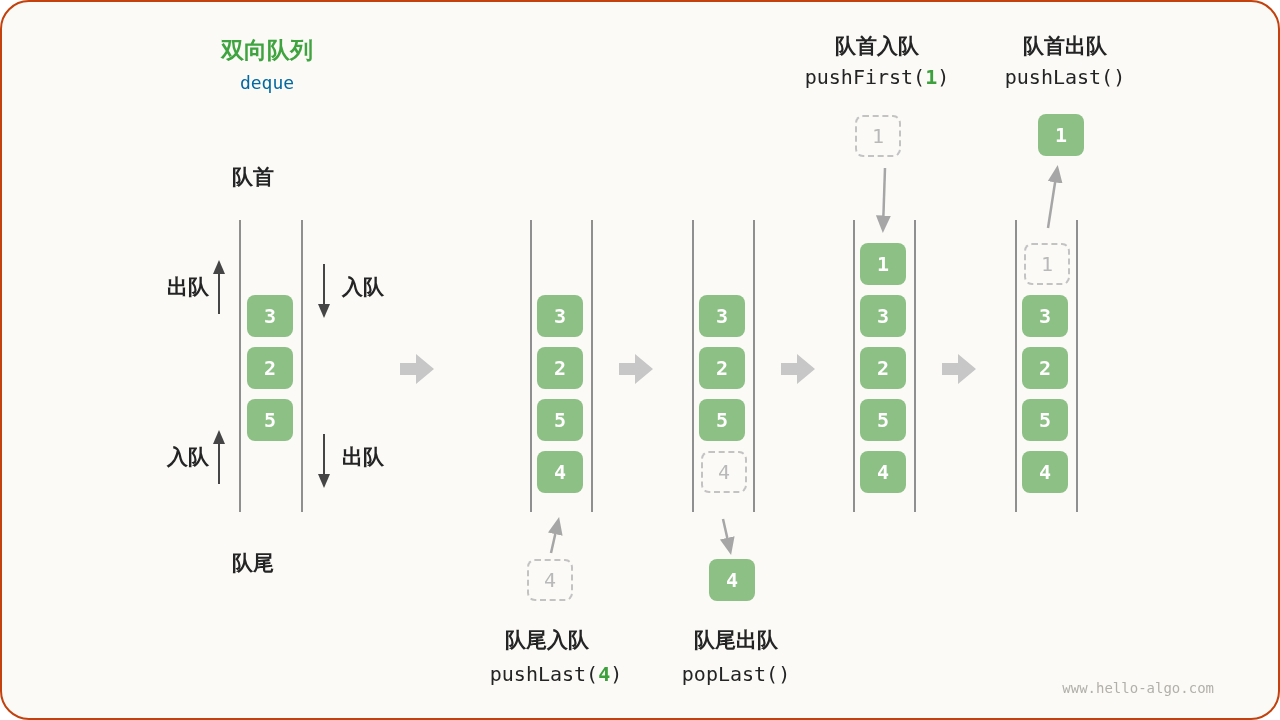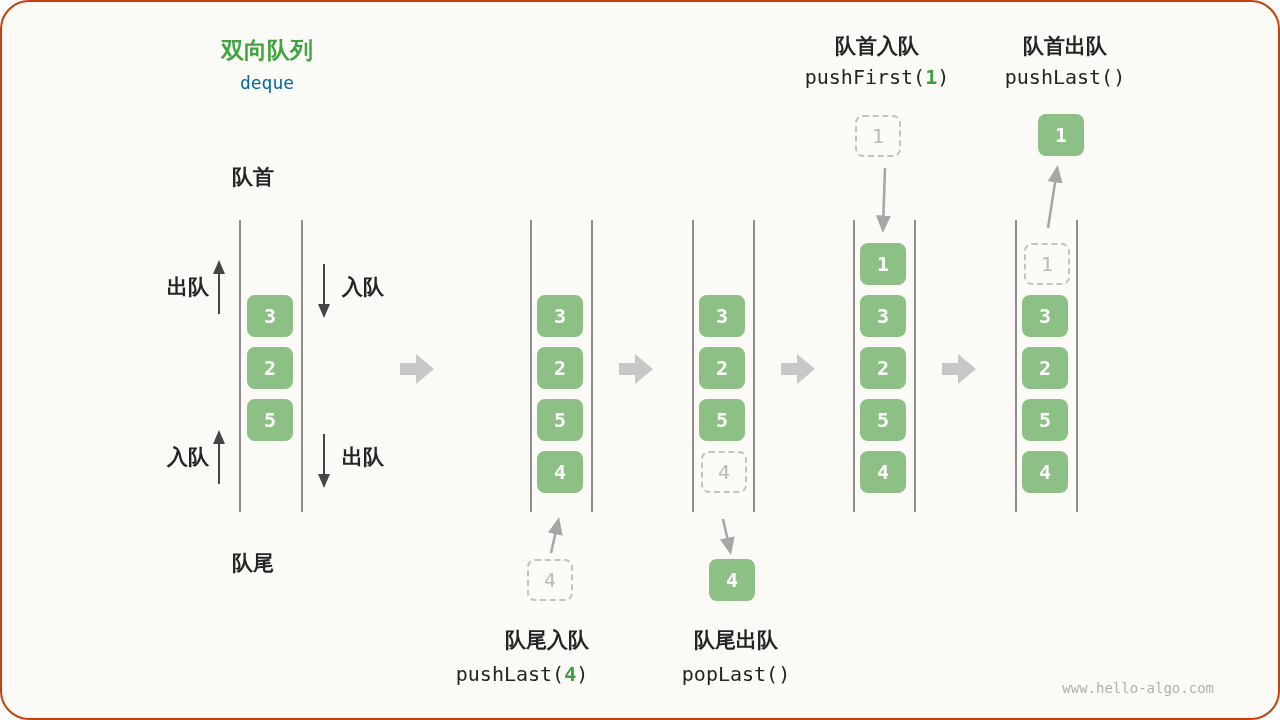--- a/index.html
+++ b/index.html
@@ -89,21 +89,21 @@
   <div class="zh cx" style="left:186px;top:441px">入队</div>
   <div class="zh cx" style="left:361px;top:441px">出队</div>
 
   <div class="zh cx" style="left:875px;top:30px">队首入队</div>
   <div class="code cx" style="left:875px;top:63px"><span>pushFirst(</span><span class="arg">1</span><span>)</span></div>
 
   <div class="zh cx" style="left:1063px;top:30px">队首出队</div>
   <div class="code cx" style="left:1063px;top:63px">pushLast()</div>
 
   <div class="zh cx" style="left:545px;top:624px">队尾入队</div>
-  <div class="code cx" style="left:520px;top:660px"><span>pushLast(</span><span class="arg">4</span><span>)</span></div>
+  <div class="code cx" style="left:554px;top:660px"><span>pushLast(</span><span class="arg">4</span><span>)</span></div>
 
   <div class="zh cx" style="left:734px;top:624px">队尾出队</div>
   <div class="code cx" style="left:734px;top:660px">popLast()</div>
 
   <svg class="arrows" width="1280" height="720">
     <defs>
       <marker id="ah-dark" markerWidth="9" markerHeight="8" refX="5" refY="3" orient="auto" markerUnits="strokeWidth">
         <path d="M0,0 L7,3 L0,6 z" fill="#454545"></path>
       </marker>
       <marker id="ah-gray" markerWidth="9" markerHeight="8" refX="5" refY="3" orient="auto" markerUnits="strokeWidth">

